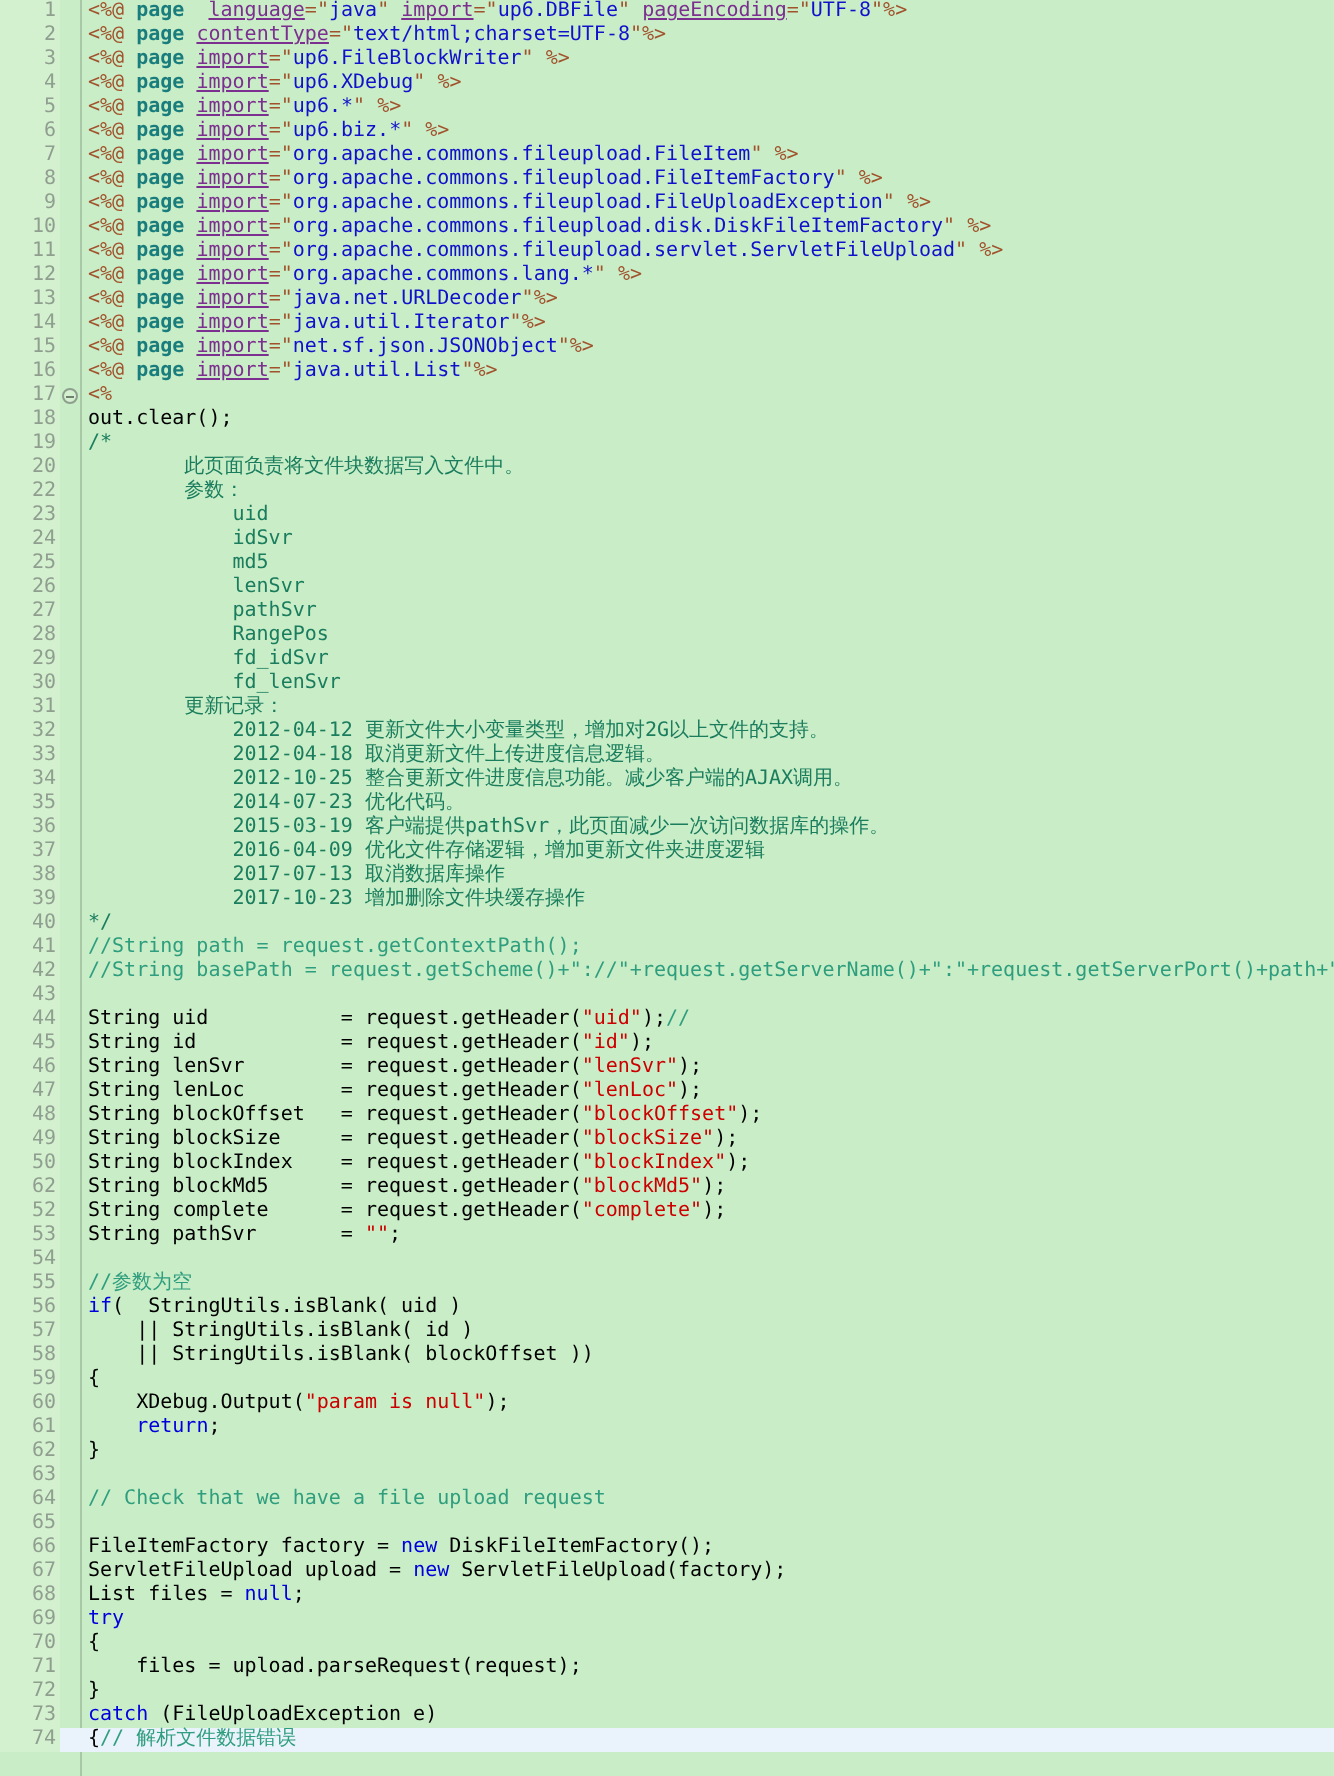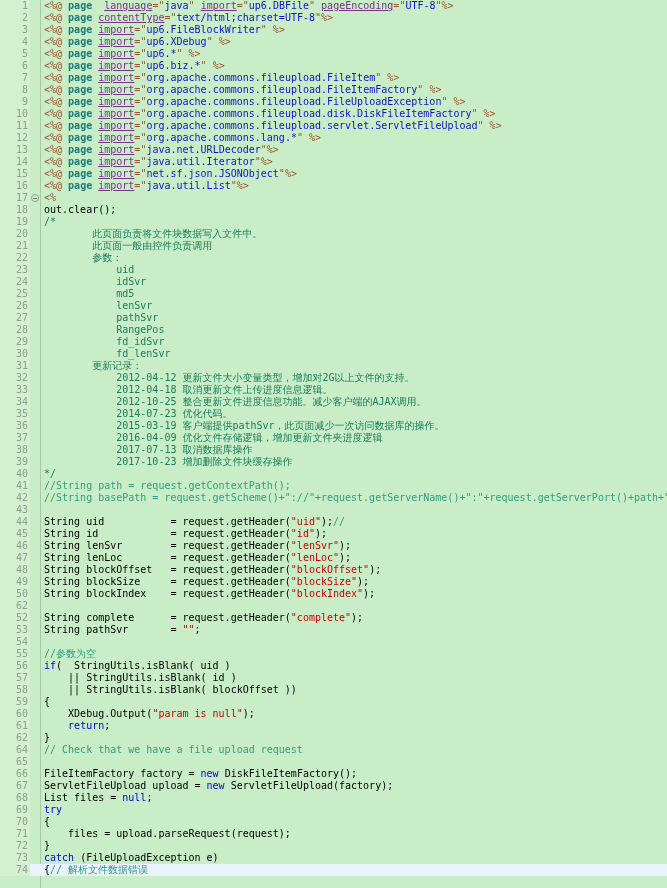--- a/index.html
+++ b/index.html
@@ -111,21 +111,20 @@
       <div class="line"><div class="gutter">11</div><div class="code"><span class="t-tag">&lt;%@</span><span class="t-plain"> </span><span class="t-el">page</span><span class="t-plain"> </span><span class="t-attr">import</span><span class="t-tag">=</span><span class="t-q">"</span><span class="t-str">org.apache.commons.fileupload.servlet.ServletFileUpload</span><span class="t-q">"</span><span class="t-plain"> </span><span class="t-tag">%&gt;</span></div></div>
       <div class="line"><div class="gutter">12</div><div class="code"><span class="t-tag">&lt;%@</span><span class="t-plain"> </span><span class="t-el">page</span><span class="t-plain"> </span><span class="t-attr">import</span><span class="t-tag">=</span><span class="t-q">"</span><span class="t-str">org.apache.commons.lang.*</span><span class="t-q">"</span><span class="t-plain"> </span><span class="t-tag">%&gt;</span></div></div>
       <div class="line"><div class="gutter">13</div><div class="code"><span class="t-tag">&lt;%@</span><span class="t-plain"> </span><span class="t-el">page</span><span class="t-plain"> </span><span class="t-attr">import</span><span class="t-tag">=</span><span class="t-q">"</span><span class="t-str">java.net.URLDecoder</span><span class="t-q">"</span><span class="t-tag">%&gt;</span></div></div>
       <div class="line"><div class="gutter">14</div><div class="code"><span class="t-tag">&lt;%@</span><span class="t-plain"> </span><span class="t-el">page</span><span class="t-plain"> </span><span class="t-attr">import</span><span class="t-tag">=</span><span class="t-q">"</span><span class="t-str">java.util.Iterator</span><span class="t-q">"</span><span class="t-tag">%&gt;</span></div></div>
       <div class="line"><div class="gutter">15</div><div class="code"><span class="t-tag">&lt;%@</span><span class="t-plain"> </span><span class="t-el">page</span><span class="t-plain"> </span><span class="t-attr">import</span><span class="t-tag">=</span><span class="t-q">"</span><span class="t-str">net.sf.json.JSONObject</span><span class="t-q">"</span><span class="t-tag">%&gt;</span></div></div>
       <div class="line"><div class="gutter">16</div><div class="code"><span class="t-tag">&lt;%@</span><span class="t-plain"> </span><span class="t-el">page</span><span class="t-plain"> </span><span class="t-attr">import</span><span class="t-tag">=</span><span class="t-q">"</span><span class="t-str">java.util.List</span><span class="t-q">"</span><span class="t-tag">%&gt;</span></div></div>
       <div class="line"><div class="gutter">17</div><div class="fold"></div><div class="code"><span class="t-tag">&lt;%</span></div></div>
       <div class="line"><div class="gutter">18</div><div class="code"><span class="t-plain">out.clear();</span></div></div>
       <div class="line"><div class="gutter">19</div><div class="code"><span class="t-cmt">/*</span></div></div>
       <div class="line"><div class="gutter">20</div><div class="code"><span class="t-cmt">        此页面负责将文件块数据写入文件中。</span></div></div>
-      <div class="line"><div class="gutter">21</div><div class="code"><span class="t-cmt">        此页面一般由控件负责调用</span></div></div>
       <div class="line"><div class="gutter">22</div><div class="code"><span class="t-cmt">        参数：</span></div></div>
       <div class="line"><div class="gutter">23</div><div class="code"><span class="t-cmt">            uid</span></div></div>
       <div class="line"><div class="gutter">24</div><div class="code"><span class="t-cmt">            idSvr</span></div></div>
       <div class="line"><div class="gutter">25</div><div class="code"><span class="t-cmt">            md5</span></div></div>
       <div class="line"><div class="gutter">26</div><div class="code"><span class="t-cmt">            lenSvr</span></div></div>
       <div class="line"><div class="gutter">27</div><div class="code"><span class="t-cmt">            pathSvr</span></div></div>
       <div class="line"><div class="gutter">28</div><div class="code"><span class="t-cmt">            RangePos</span></div></div>
       <div class="line"><div class="gutter">29</div><div class="code"><span class="t-cmt">            fd_idSvr</span></div></div>
       <div class="line"><div class="gutter">30</div><div class="code"><span class="t-cmt">            fd_lenSvr</span></div></div>
       <div class="line"><div class="gutter">31</div><div class="code"><span class="t-cmt">        更新记录：</span></div></div>
@@ -141,32 +140,33 @@
       <div class="line"><div class="gutter">41</div><div class="code"><span class="t-cmt2">//String path = request.getContextPath();</span></div></div>
       <div class="line"><div class="gutter">42</div><div class="code"><span class="t-cmt2">//String basePath = request.getScheme()+"://"+request.getServerName()+":"+request.getServerPort()+path+"/";</span></div></div>
       <div class="line"><div class="gutter">43</div><div class="code"></div></div>
       <div class="line"><div class="gutter">44</div><div class="code"><span class="t-plain">String uid           = request.getHeader(</span><span class="t-jstr">"uid"</span><span class="t-plain">);</span><span class="t-cmt2">//</span></div></div>
       <div class="line"><div class="gutter">45</div><div class="code"><span class="t-plain">String id            = request.getHeader(</span><span class="t-jstr">"id"</span><span class="t-plain">);</span></div></div>
       <div class="line"><div class="gutter">46</div><div class="code"><span class="t-plain">String lenSvr        = request.getHeader(</span><span class="t-jstr">"lenSvr"</span><span class="t-plain">);</span></div></div>
       <div class="line"><div class="gutter">47</div><div class="code"><span class="t-plain">String lenLoc        = request.getHeader(</span><span class="t-jstr">"lenLoc"</span><span class="t-plain">);</span></div></div>
       <div class="line"><div class="gutter">48</div><div class="code"><span class="t-plain">String blockOffset   = request.getHeader(</span><span class="t-jstr">"blockOffset"</span><span class="t-plain">);</span></div></div>
       <div class="line"><div class="gutter">49</div><div class="code"><span class="t-plain">String blockSize     = request.getHeader(</span><span class="t-jstr">"blockSize"</span><span class="t-plain">);</span></div></div>
       <div class="line"><div class="gutter">50</div><div class="code"><span class="t-plain">String blockIndex    = request.getHeader(</span><span class="t-jstr">"blockIndex"</span><span class="t-plain">);</span></div></div>
-      <div class="line"><div class="gutter">62</div></div>
+      <div class="line"><div class="gutter">62</div><div class="code"><span class="t-plain">String blockMd5      = request.getHeader(</span><span class="t-jstr">"blockMd5"</span><span class="t-plain">);</span></div></div>
       <div class="line"><div class="gutter">52</div><div class="code"><span class="t-plain">String complete      = request.getHeader(</span><span class="t-jstr">"complete"</span><span class="t-plain">);</span></div></div>
       <div class="line"><div class="gutter">53</div><div class="code"><span class="t-plain">String pathSvr       = </span><span class="t-jstr">""</span><span class="t-plain">;</span></div></div>
       <div class="line"><div class="gutter">54</div><div class="code"></div></div>
       <div class="line"><div class="gutter">55</div><div class="code"><span class="t-cmt2">//参数为空</span></div></div>
       <div class="line"><div class="gutter">56</div><div class="code"><span class="t-kw">if</span><span class="t-plain">(  StringUtils.isBlank( uid )</span></div></div>
       <div class="line"><div class="gutter">57</div><div class="code"><span class="t-plain">    || StringUtils.isBlank( id )</span></div></div>
       <div class="line"><div class="gutter">58</div><div class="code"><span class="t-plain">    || StringUtils.isBlank( blockOffset ))</span></div></div>
       <div class="line"><div class="gutter">59</div><div class="code"><span class="t-plain">{</span></div></div>
       <div class="line"><div class="gutter">60</div><div class="code"><span class="t-plain">    XDebug.Output(</span><span class="t-jstr">"param is null"</span><span class="t-plain">);</span></div></div>
       <div class="line"><div class="gutter">61</div><div class="code"><span class="t-plain">    </span><span class="t-kw">return</span><span class="t-plain">;</span></div></div>
       <div class="line"><div class="gutter">62</div><div class="code"><span class="t-plain">}</span></div></div>
+      <div class="line"><div class="gutter">63</div><div class="code"></div></div>
       <div class="line"><div class="gutter">64</div><div class="code"><span class="t-cmt2">// Check that we have a file upload request</span></div></div>
       <div class="line"><div class="gutter">65</div></div>
       <div class="line"><div class="gutter">66</div><div class="code"><span class="t-plain">FileItemFactory factory = </span><span class="t-kw">new</span><span class="t-plain"> DiskFileItemFactory();</span></div></div>
       <div class="line"><div class="gutter">67</div><div class="code"><span class="t-plain">ServletFileUpload upload = </span><span class="t-kw">new</span><span class="t-plain"> ServletFileUpload(factory);</span></div></div>
       <div class="line"><div class="gutter">68</div><div class="code"><span class="t-plain">List files = </span><span class="t-kw">null</span><span class="t-plain">;</span></div></div>
       <div class="line"><div class="gutter">69</div><div class="code"><span class="t-kw">try</span></div></div>
       <div class="line"><div class="gutter">70</div><div class="code"><span class="t-plain">{</span></div></div>
       <div class="line"><div class="gutter">71</div><div class="code"><span class="t-plain">    files = upload.parseRequest(request);</span></div></div>
       <div class="line"><div class="gutter">72</div><div class="code"><span class="t-plain">}</span></div></div>
       <div class="line"><div class="gutter">73</div><div class="code"><span class="t-kw">catch</span><span class="t-plain"> (FileUploadException e)</span></div></div>

